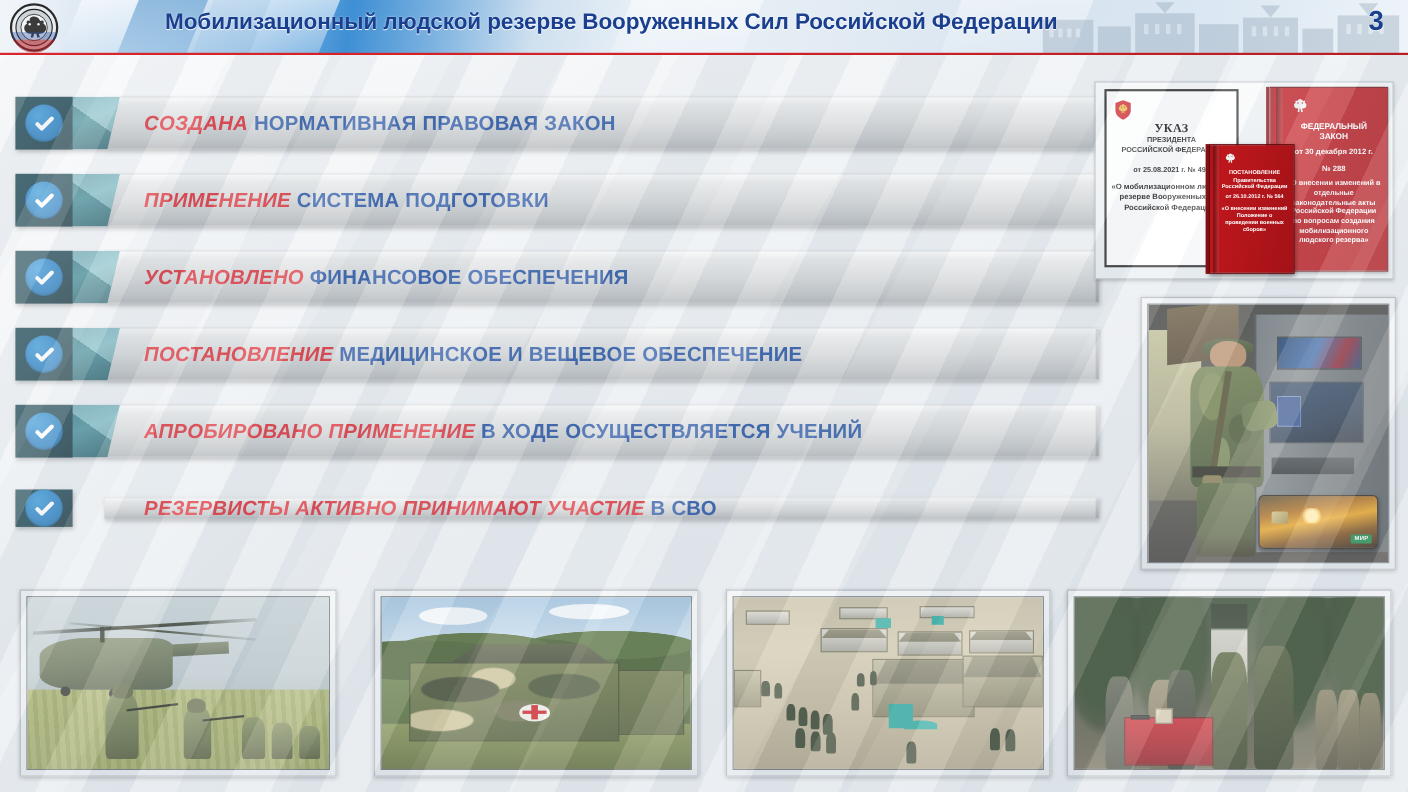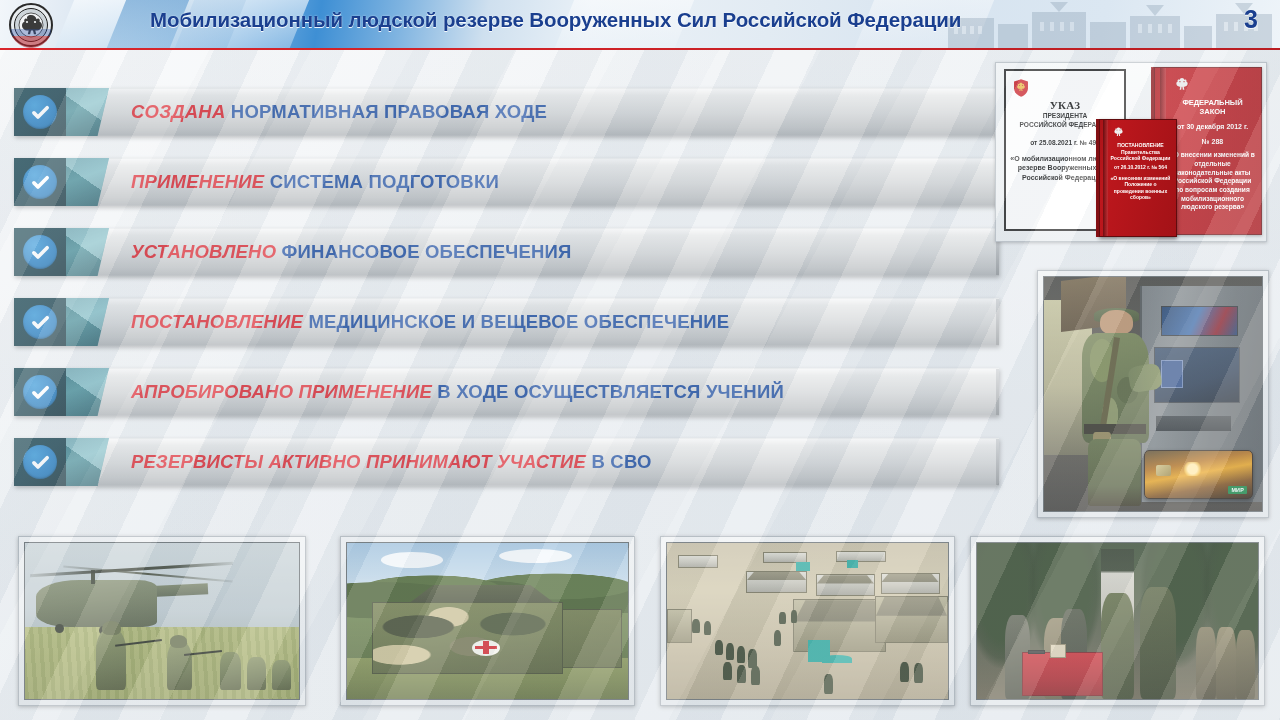--- a/index.html
+++ b/index.html
@@ -199,27 +199,27 @@
     line-height: 1;
   }
   .b-text .hl { color: #d8202a; font-style: italic; }
 
   
   .w1 { width: 985px; }
   .w2 { width: 985px; }
   .w3 { width: 985px; }
   .w4 { width: 985px; }
   .w5 { width: 985px; }
-  .w6 { width: 985px; }
+  .w6 { width: 985px; align-items: center; }
 
   
   .docs {
     position: absolute;
     left: 995px;
-    top: 62px;
+    top: 74px;
     width: 272px;
     height: 180px;
     background: linear-gradient(180deg, #f7f9fa 0%, #e9edf0 100%);
     border: 1px solid #b6bdc3;
     box-shadow: 0 1px 3px rgba(0,0,0,.25);
   }
 
   .doc-ukaz {
     position: absolute;
     left: 8px; top: 6px;
@@ -601,21 +601,21 @@
     <div class="bullet w1">
       <div class="b-badge">
         <div class="b-check">
           <svg width="21" height="21" viewBox="0 0 24 24">
             <path d="M4.5 12.4l4.6 4.7L19.6 6.6" fill="none" stroke="#ffffff" stroke-width="4.2" stroke-linecap="round" stroke-linejoin="round"></path>
           </svg>
         </div>
       </div>
       <div class="b-wedge"></div>
       <div class="b-body">
-        <div class="b-text"><span class="hl">СОЗДАНА</span><span>  НОРМАТИВНАЯ ПРАВОВАЯ ХОДЕ</span></div>
+        <div class="b-text"><span class="hl">СОЗДАНА</span><span>  НОРМАТИВНАЯ ПРАВОВАЯ ЗАКОН</span></div>
       </div>
     </div>
 
     <div class="bullet w2">
       <div class="b-badge">
         <div class="b-check">
           <svg width="21" height="21" viewBox="0 0 24 24">
             <path d="M4.5 12.4l4.6 4.7L19.6 6.6" fill="none" stroke="#ffffff" stroke-width="4.2" stroke-linecap="round" stroke-linejoin="round"></path>
           </svg>
         </div>

